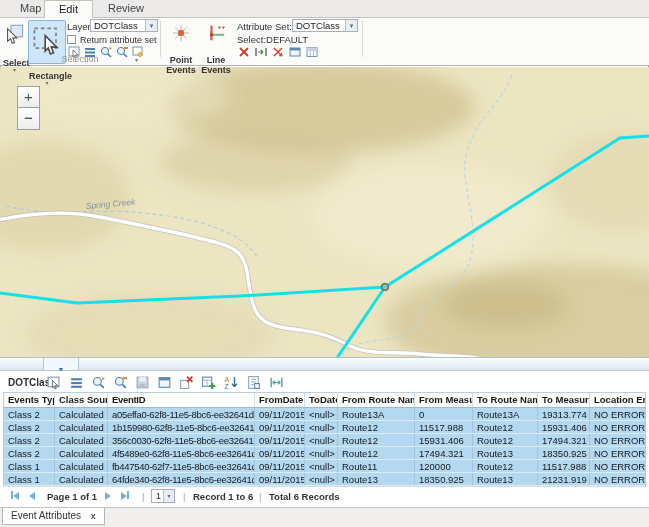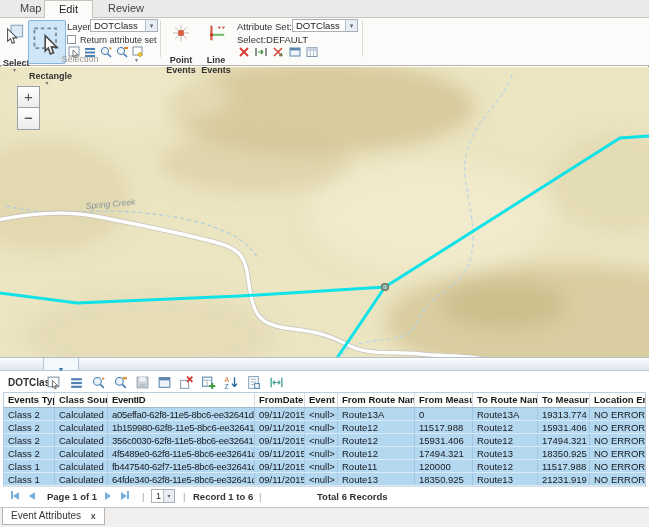--- a/index.html
+++ b/index.html
@@ -351,21 +351,21 @@
           <path d="M3.5 7 h7 M10.5 7 l-2 -1.8 M10.5 7 l-2 1.8 M3.5 7 l2 -1.8 M3.5 7 l2 1.8" stroke="#4aa596" stroke-width="1.1" fill="none"></path>
         </svg>
     </span>
 
     <div class="grid">
       <div class="thead">
           <div class="tcell c0">Events Type</div>
           <div class="tcell c1">Class Source</div>
           <div class="tcell c2">EventID</div>
           <div class="tcell c3">FromDate</div>
-          <div class="tcell c4">Event</div>
+          <div class="tcell c4">ToDate</div>
           <div class="tcell c5">From Route Name</div>
           <div class="tcell c6">From Measure</div>
           <div class="tcell c7">To Route Name</div>
           <div class="tcell c8">To Measure</div>
           <div class="tcell c9">Location Error</div>
         </div>
       <div class="tbody">
           <div class="trow">
             <div class="tcell c0">Class 2</div>
             <div class="tcell c1">Calculated</div>
@@ -448,21 +448,21 @@
       <span class="itm" style="left:102px;"><span class="tri right"></span></span>
       <span class="itm" style="left:118px;"><span class="tri right"></span><span class="bar"></span></span>
       <span class="itm sep" style="left:139px;">|</span>
       <div class="pgdd" style="left:148px;">
         <span>1</span>
         <span class="arrowbox">▾</span>
       </div>
       <span class="itm sep" style="left:180px;">|</span>
       <span class="itm" style="left:190px; font-weight:bold;">Record 1 to 6</span>
       <span class="itm sep" style="left:256px;">|</span>
-      <span class="itm" style="left:266px; font-weight:bold;margin-left:48px;">Total 6 Records</span>
+      <span class="itm" style="left:266px; font-weight:bold;">Total 6 Records</span>
     </div>
 
     <div class="bottombar">
       <div class="btab">
         <span>Event Attributes</span>
         <span class="x">x</span>
       </div>
     </div>
   </div>
 

